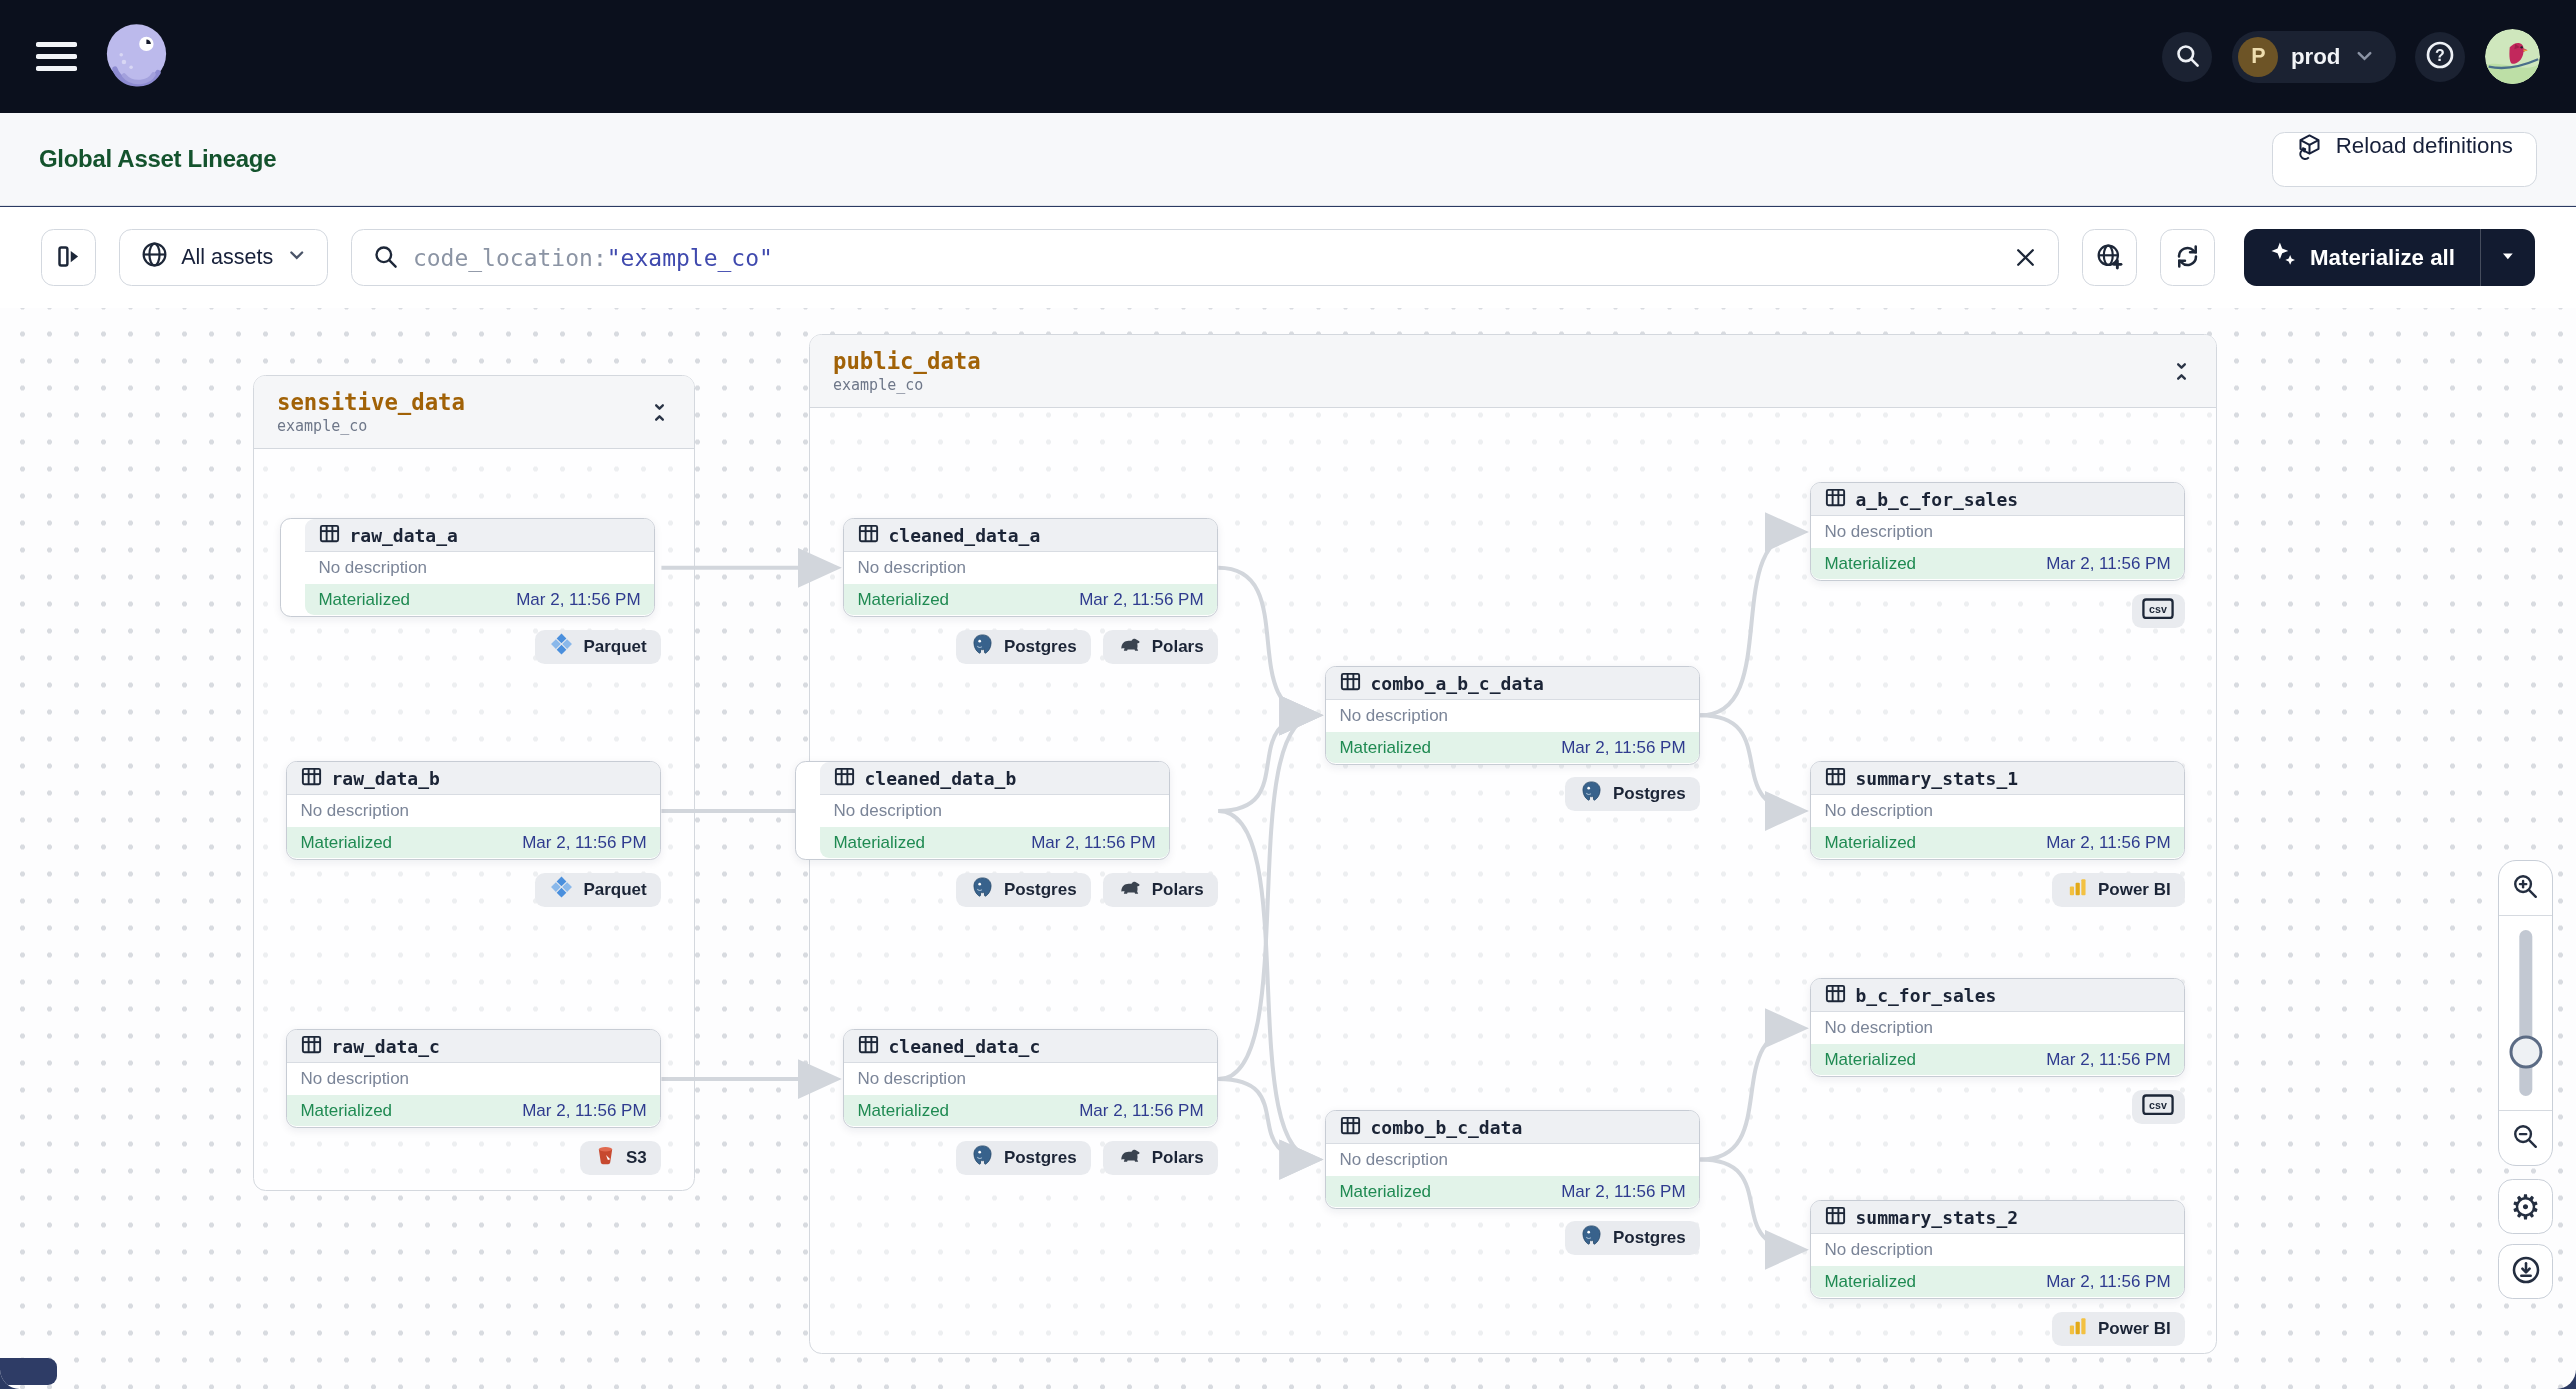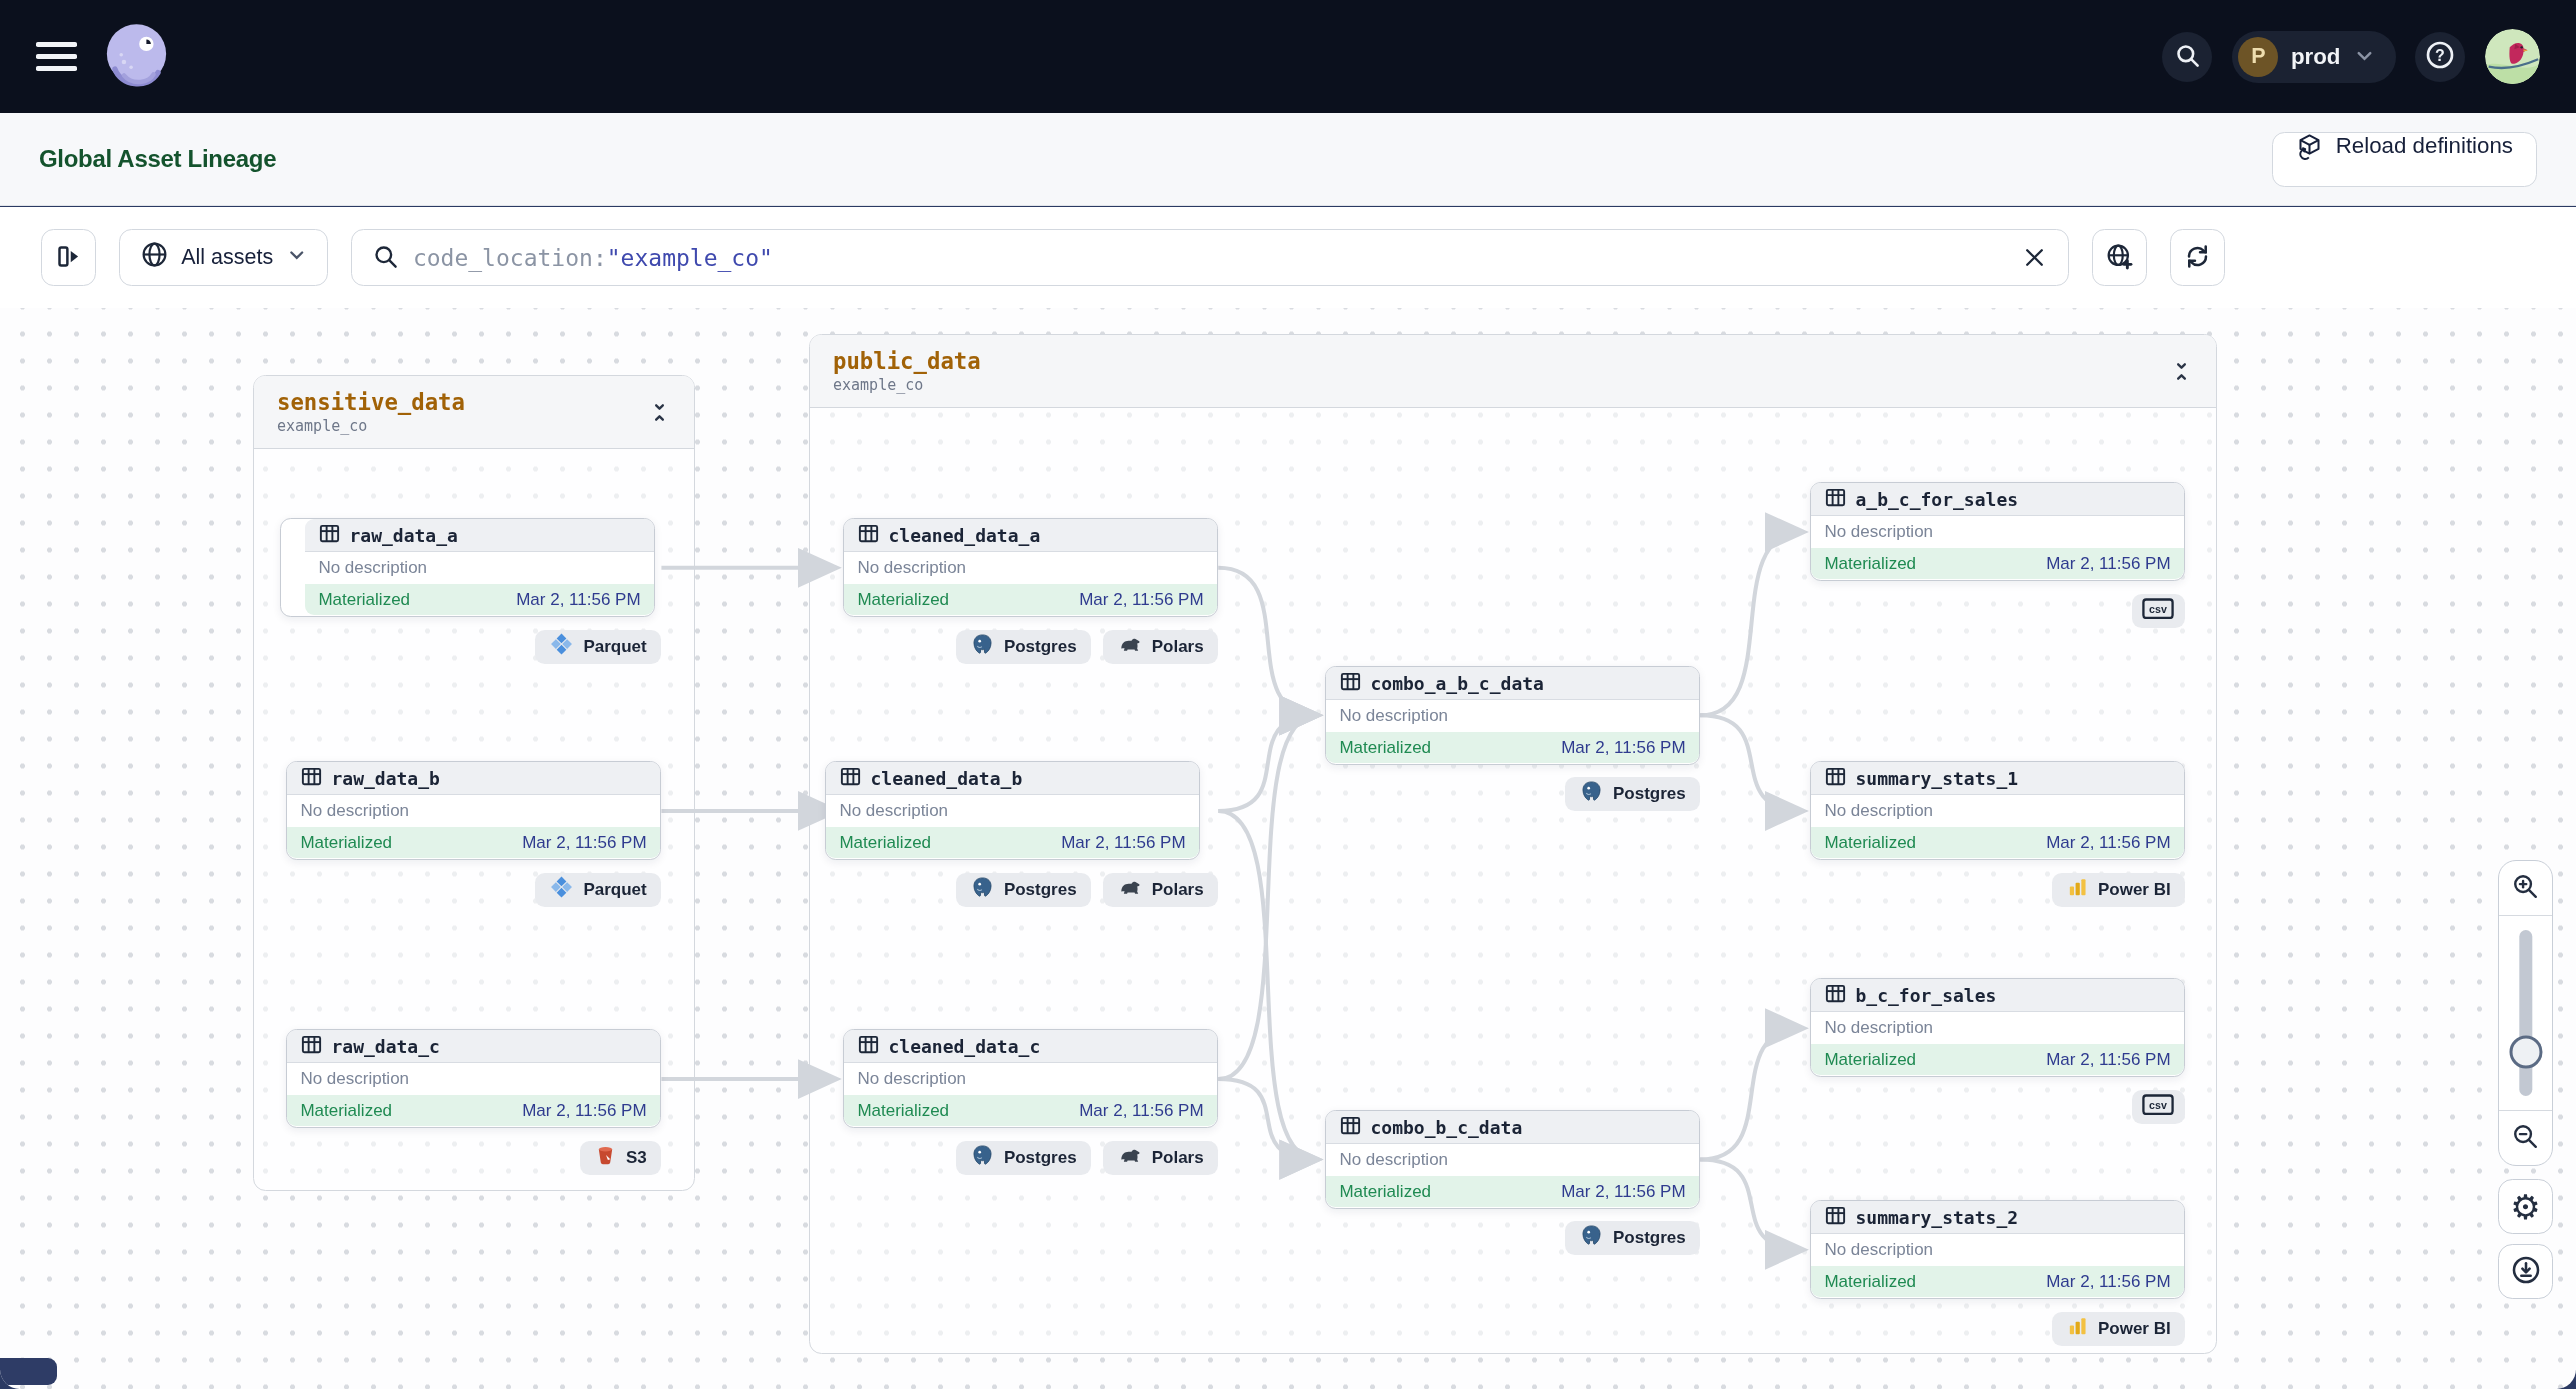--- a/index.html
+++ b/index.html
@@ -226,20 +226,38 @@
   <button class="tool-btn sq">
     <span>
       <svg width="29" height="29" viewBox="0 0 24 24" fill="none" stroke="#1d2738" stroke-width="2.1" stroke-linecap="round">
         <path d="M5 12 a7 7 0 0 1 12-4.9 L18.5 8.5"></path>
           <path d="M18.8 3.8 v4.7 h-4.7"></path>
         <path d="M19 12 a7 7 0 0 1 -12 4.9 L5.5 15.5"></path>
           <path d="M5.2 20.2 v-4.7 h4.7"></path>
       </svg>
     </span>
   </button>
+  <div class="materialize">
+    <div class="materialize-main">
+      <span>
+        <svg width="29" height="29" viewBox="0 0 24 24" fill="#ffffff">
+            <path d="M9 2 L10.9 7.1 L16 9 L10.9 10.9 L9 16 L7.1 10.9 L2 9 L7.1 7.1 Z"></path>
+            <path d="M17.5 12.5 L18.7 15.3 L21.5 16.5 L18.7 17.7 L17.5 20.5 L16.3 17.7 L13.5 16.5 L16.3 15.3 Z"></path>
+          </svg>
+      </span>
+      <span>Materialize all</span>
+    </div>
+    <div class="materialize-caret">
+      <span>
+        <svg width="19.7" height="19.7" viewBox="0 0 24 24" fill="#ffffff">
+            <path d="M6 9 H18 L12 16 Z"></path>
+          </svg>
+      </span>
+    </div>
+  </div>
 </section>
 
 <main class="canvas" id="graph">
 
   <div class="zoom-capsule" style="z-index: 10;">
     <div class="zcap-btn zcap-top">
       <span>
         <svg width="29" height="29" viewBox="0 0 24 24" fill="none" stroke="#242e40" stroke-width="2" stroke-linecap="round">
             <circle cx="10" cy="10" r="6.5"></circle>
             <line x1="15" y1="15" x2="20.5" y2="20.5"></line>
@@ -440,21 +458,21 @@
           </svg></span>
         <span>Postgres</span>
       </span>
       <span class="tag">
         <span><svg width="25" height="25" viewBox="0 0 24 24">
             <path d="M3.2 15.8 C3.2 11 6.4 8.4 10.2 8.4 L13 8.4 C14 6.6 16.2 6.1 17.6 7.1 L20 8.6 C21 9.2 20.9 10.1 19.9 10.5 L18.4 11.1 C18.9 12.6 18.9 14.2 18.4 15.8 L19.4 17.9 L16.4 17.9 L15.9 16.7 L9.2 16.7 L8.7 17.9 L5.6 17.9 L6.3 15.6 C4.4 15.4 3.2 15.8 3.2 15.8 Z" fill="#3a434f"></path>
           </svg></span>
         <span>Polars</span>
       </span>
     </div>
-    <article class="node" style="left: 825px; top: 453px;">
+    <article class="node" style="left: 795px; top: 453px; padding-left: 24px;">
       <div class="node-header">
        <span><svg width="23" height="23" viewBox="0 0 24 24">
             <rect x="3" y="4" width="18" height="16" rx="1.5" fill="none" stroke="#1d2738" stroke-width="2"></rect>
             <line x1="3" y1="9.5" x2="21" y2="9.5" stroke="#1d2738" stroke-width="2"></line>
             <line x1="9" y1="4" x2="9" y2="20" stroke="#1d2738" stroke-width="2"></line>
             <line x1="15" y1="4" x2="15" y2="20" stroke="#1d2738" stroke-width="2"></line>
           </svg></span>
        <span class="node-name mono">cleaned_data_b</span>
      </div>
      <div class="node-body">

